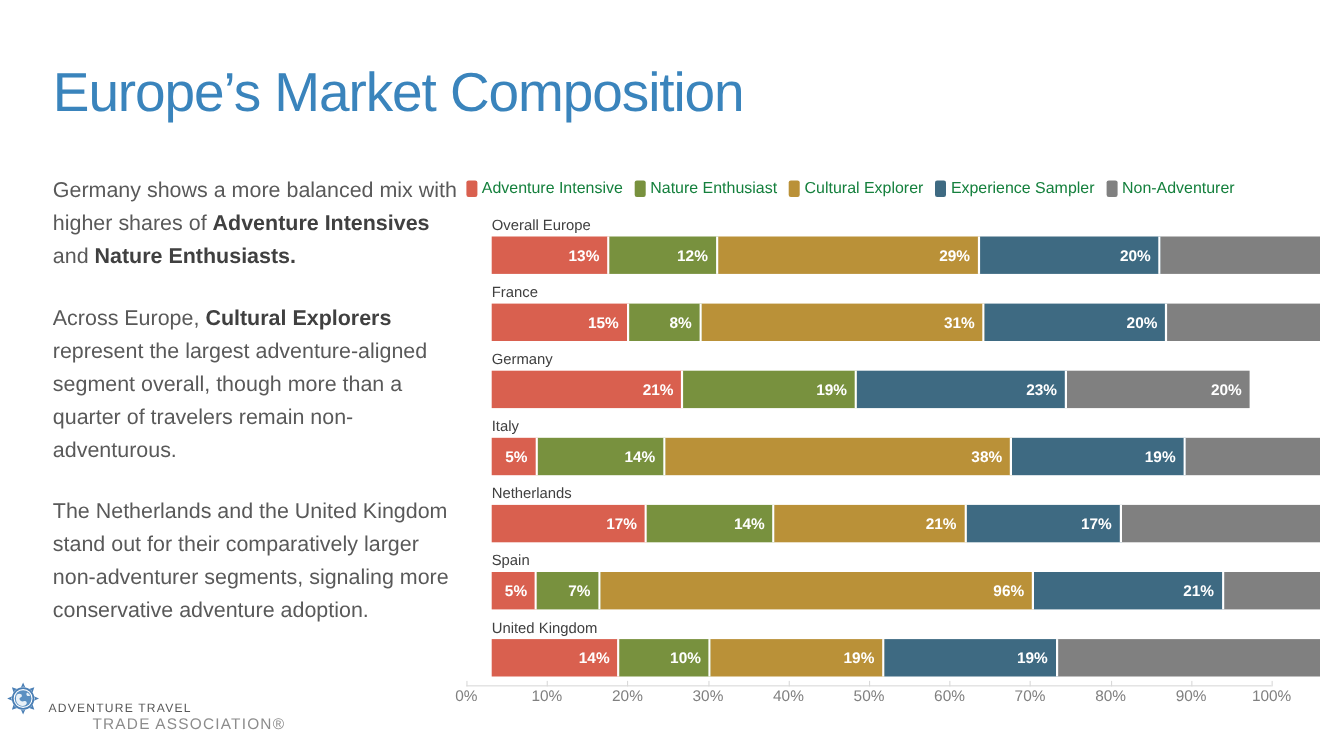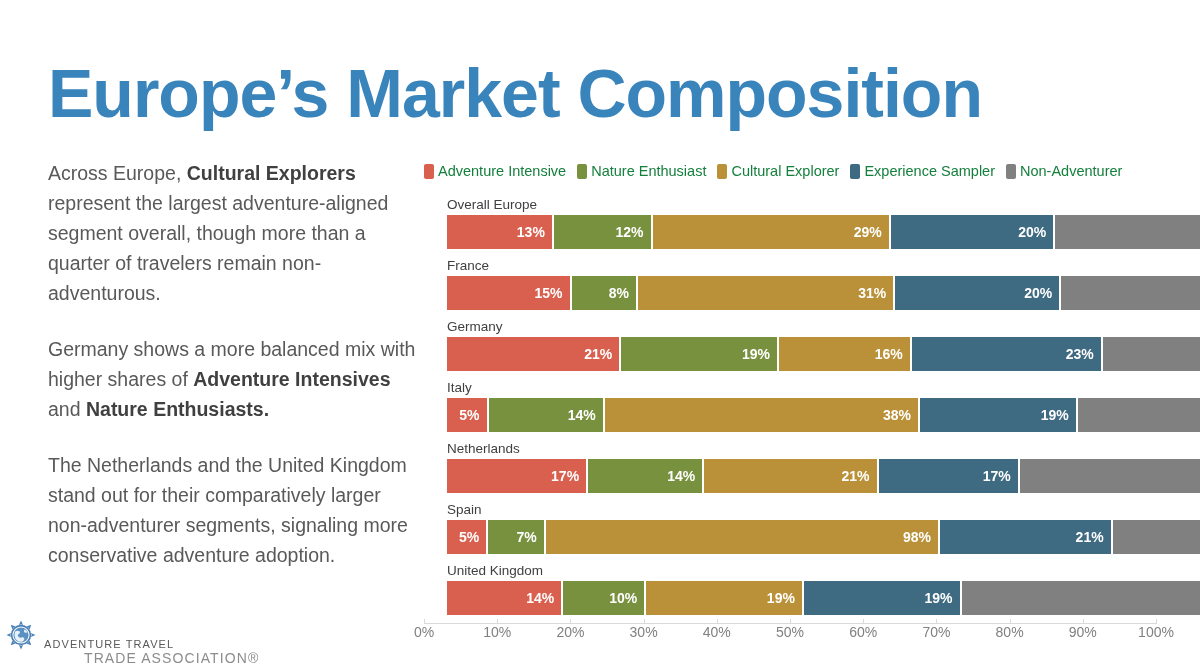--- a/index.html
+++ b/index.html
@@ -11,22 +11,22 @@
     font-family: "Liberation Sans", sans-serif;
     overflow: hidden;
     position: relative;
   }
 
   
   .slide-title {
     position: absolute;
     left: 48px;
     top: 58px;
-    font-size: 68px;
-    font-weight: bold;
+    font-size: 50px;
+    font-weight: normal;
     color: #3a84bc;
     letter-spacing: -1px;
     line-height: 1.05;
     white-space: nowrap;
   }
 
   
   .narrative {
     position: absolute;
     left: 48px;
@@ -159,22 +159,22 @@
     margin-top: 1px;
     margin-left: 40px;
   }
 </style>
 </head>
 <body>
 
 <div class="slide-title">Europe’s Market Composition</div>
 
 <div class="narrative">
+  <p><span>Germany shows a more balanced mix with higher shares of </span><b>Adventure Intensives</b><span> and </span><b>Nature Enthusiasts.</b></p>
   <p><span>Across Europe, </span><b>Cultural Explorers</b><span> represent the largest adventure-aligned segment overall, though more than a quarter of travelers remain non-adventurous.</span></p>
-  <p><span>Germany shows a more balanced mix with higher shares of </span><b>Adventure Intensives</b><span> and </span><b>Nature Enthusiasts.</b></p>
   <p><span>The Netherlands and the United Kingdom stand out for their comparatively larger non-adventurer segments, signaling more conservative adventure adoption.</span></p>
 </div>
 
 <div class="chart-area">
 
   <div class="legend">
       <div class="legend-item">
         <span class="legend-swatch" style="background: rgb(217, 96, 79);"></span>
         <span>Adventure Intensive</span>
       </div>
@@ -240,23 +240,20 @@
         </div>
         <div class="bar-group">
           <div class="bar-label">Germany</div>
           <div class="bar-row">
             <div class="seg" style="background: rgb(217, 96, 79); width: 21%;">
               <span>21%</span>
             </div>
             <div class="seg" style="background: rgb(120, 145, 62); width: 19%;">
               <span>19%</span>
             </div>
-            <div class="seg" style="background: rgb(186, 145, 56); width: 16%;">
-              <span>16%</span>
-            </div>
             <div class="seg" style="background: rgb(62, 106, 130); width: 23%;">
               <span>23%</span>
             </div>
             <div class="seg" style="background: rgb(128, 128, 128); width: 20%;">
               <span>20%</span>
             </div>
           </div>
         </div>
         <div class="bar-group">
           <div class="bar-label">Italy</div>
@@ -301,21 +298,21 @@
         <div class="bar-group">
           <div class="bar-label">Spain</div>
           <div class="bar-row">
             <div class="seg" style="background: rgb(217, 96, 79); width: 5%;">
               <span>5%</span>
             </div>
             <div class="seg" style="background: rgb(120, 145, 62); width: 7%;">
               <span>7%</span>
             </div>
             <div class="seg" style="background: rgb(186, 145, 56); width: 48%;">
-              <span>98%</span>
+              <span>96%</span>
             </div>
             <div class="seg" style="background: rgb(62, 106, 130); width: 21%;">
               <span>21%</span>
             </div>
             <div class="seg" style="background: rgb(128, 128, 128); width: 20%;">
               <span>20%</span>
             </div>
           </div>
         </div>
         <div class="bar-group">

